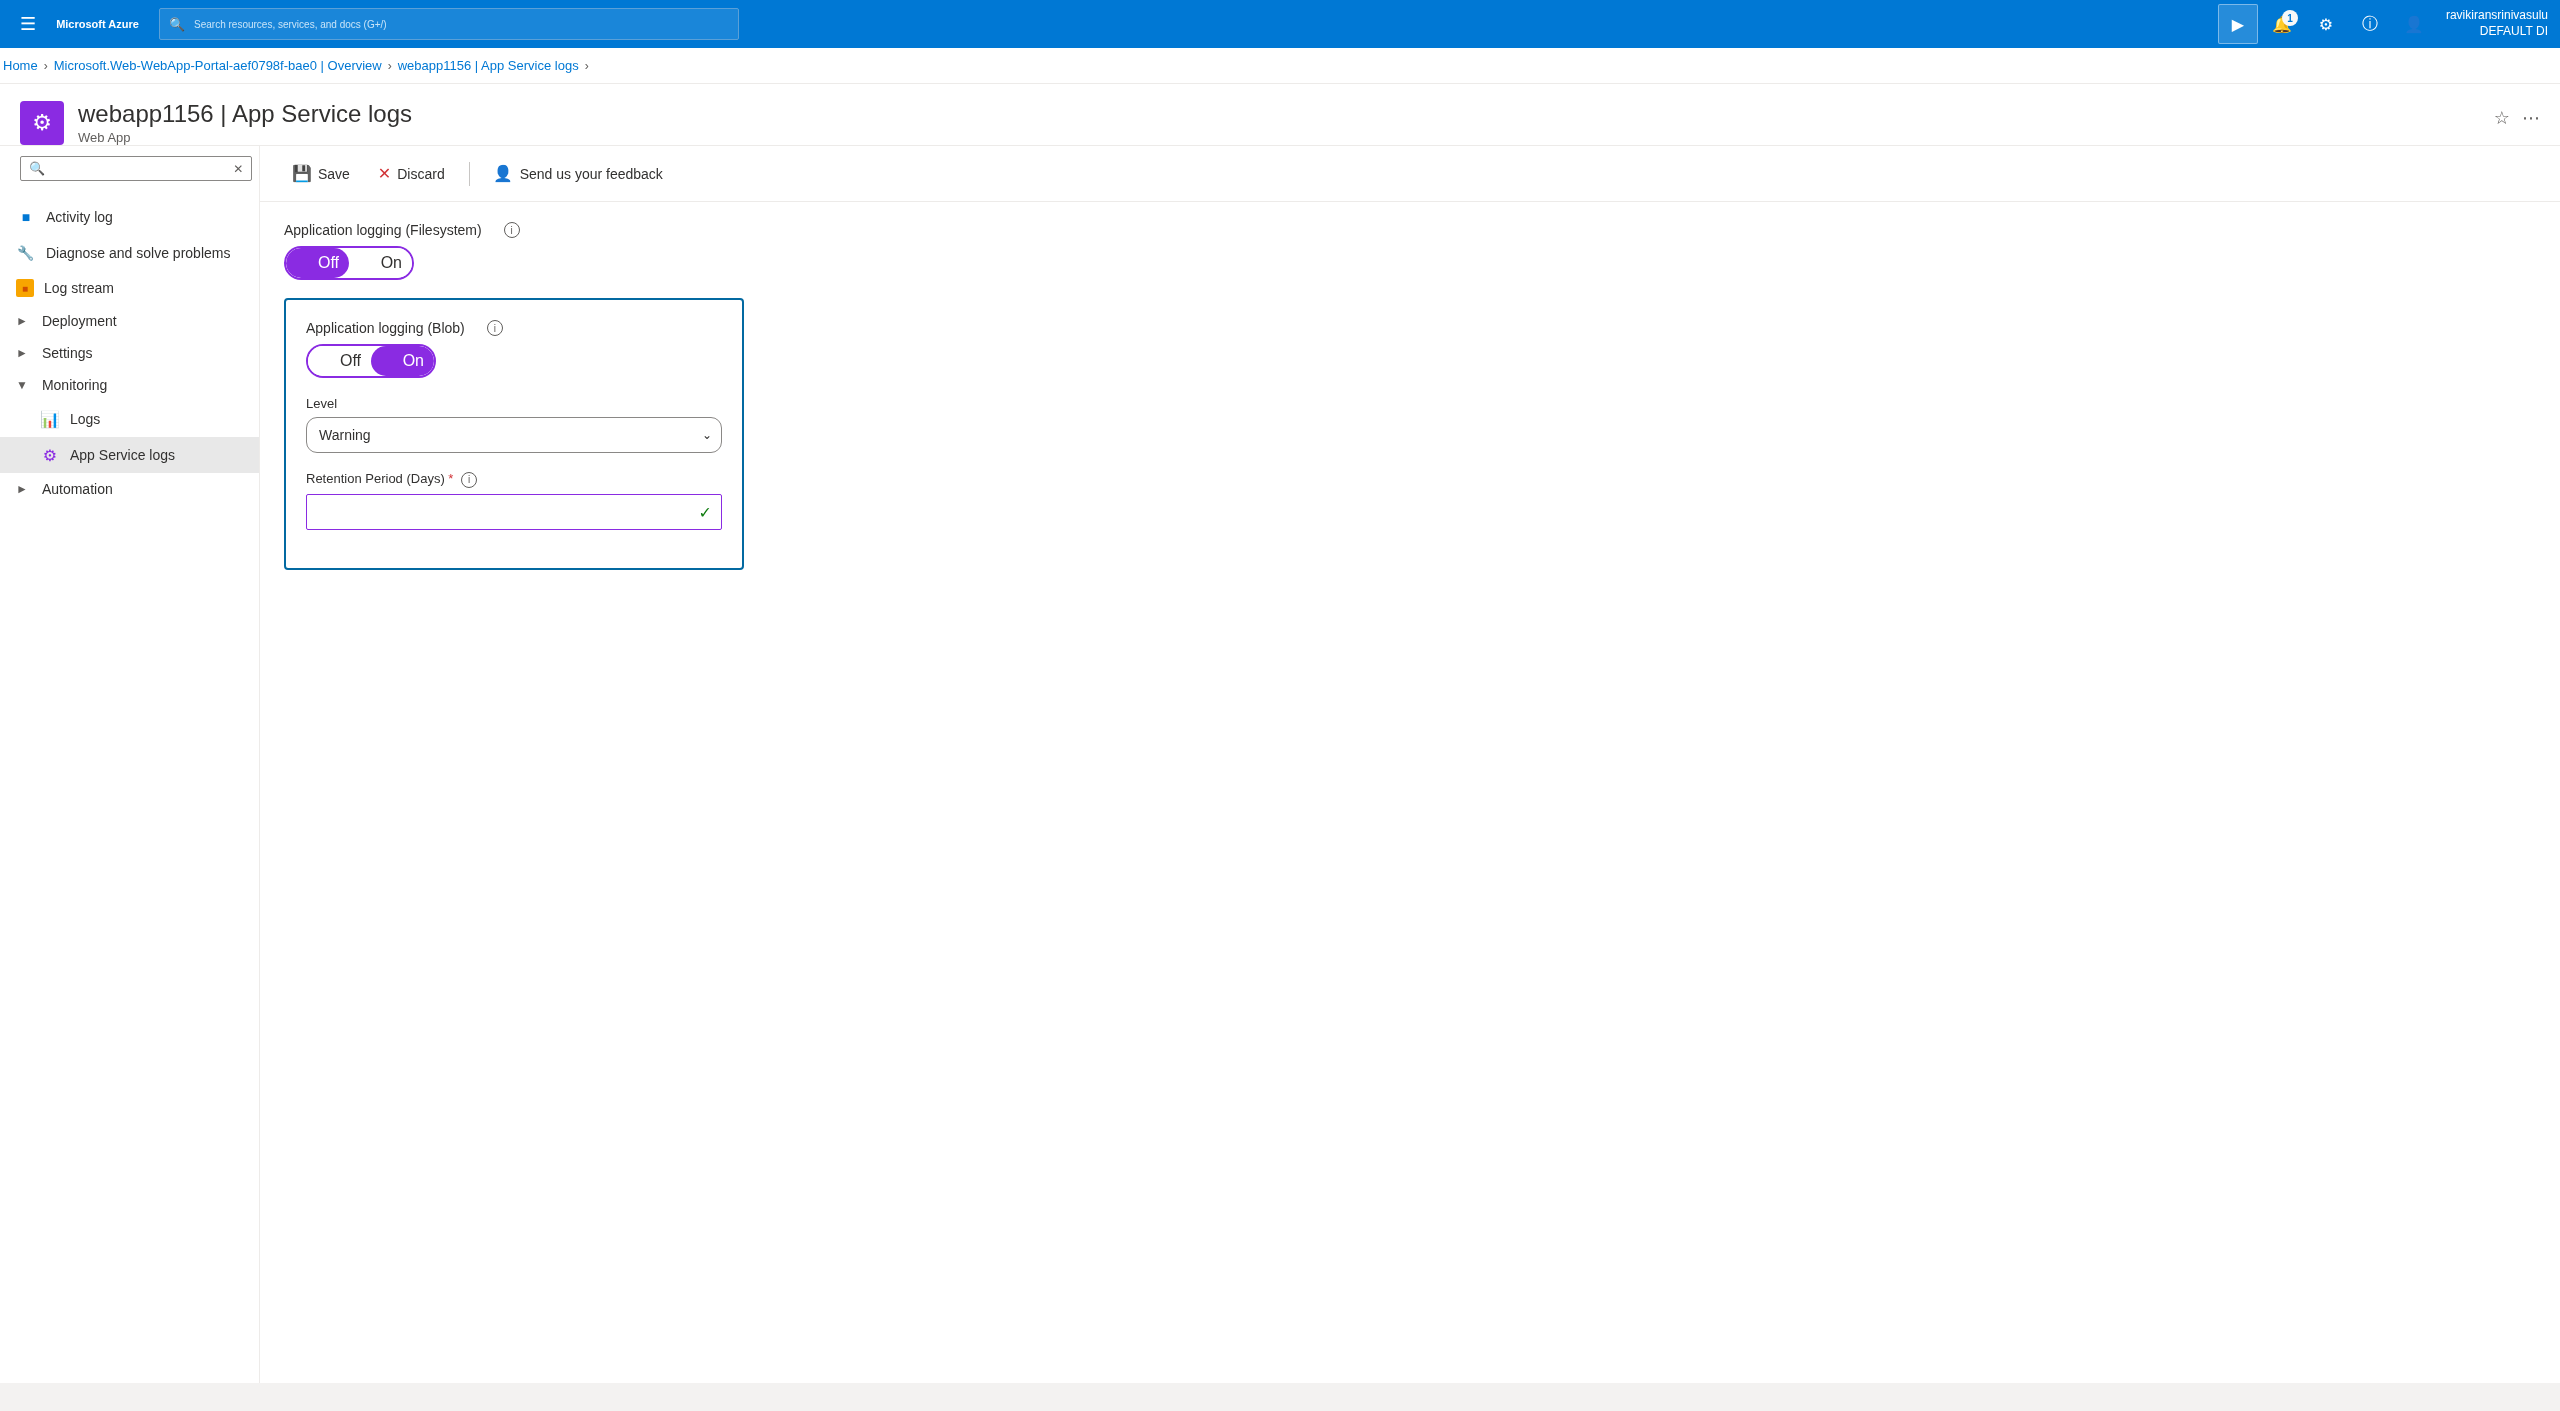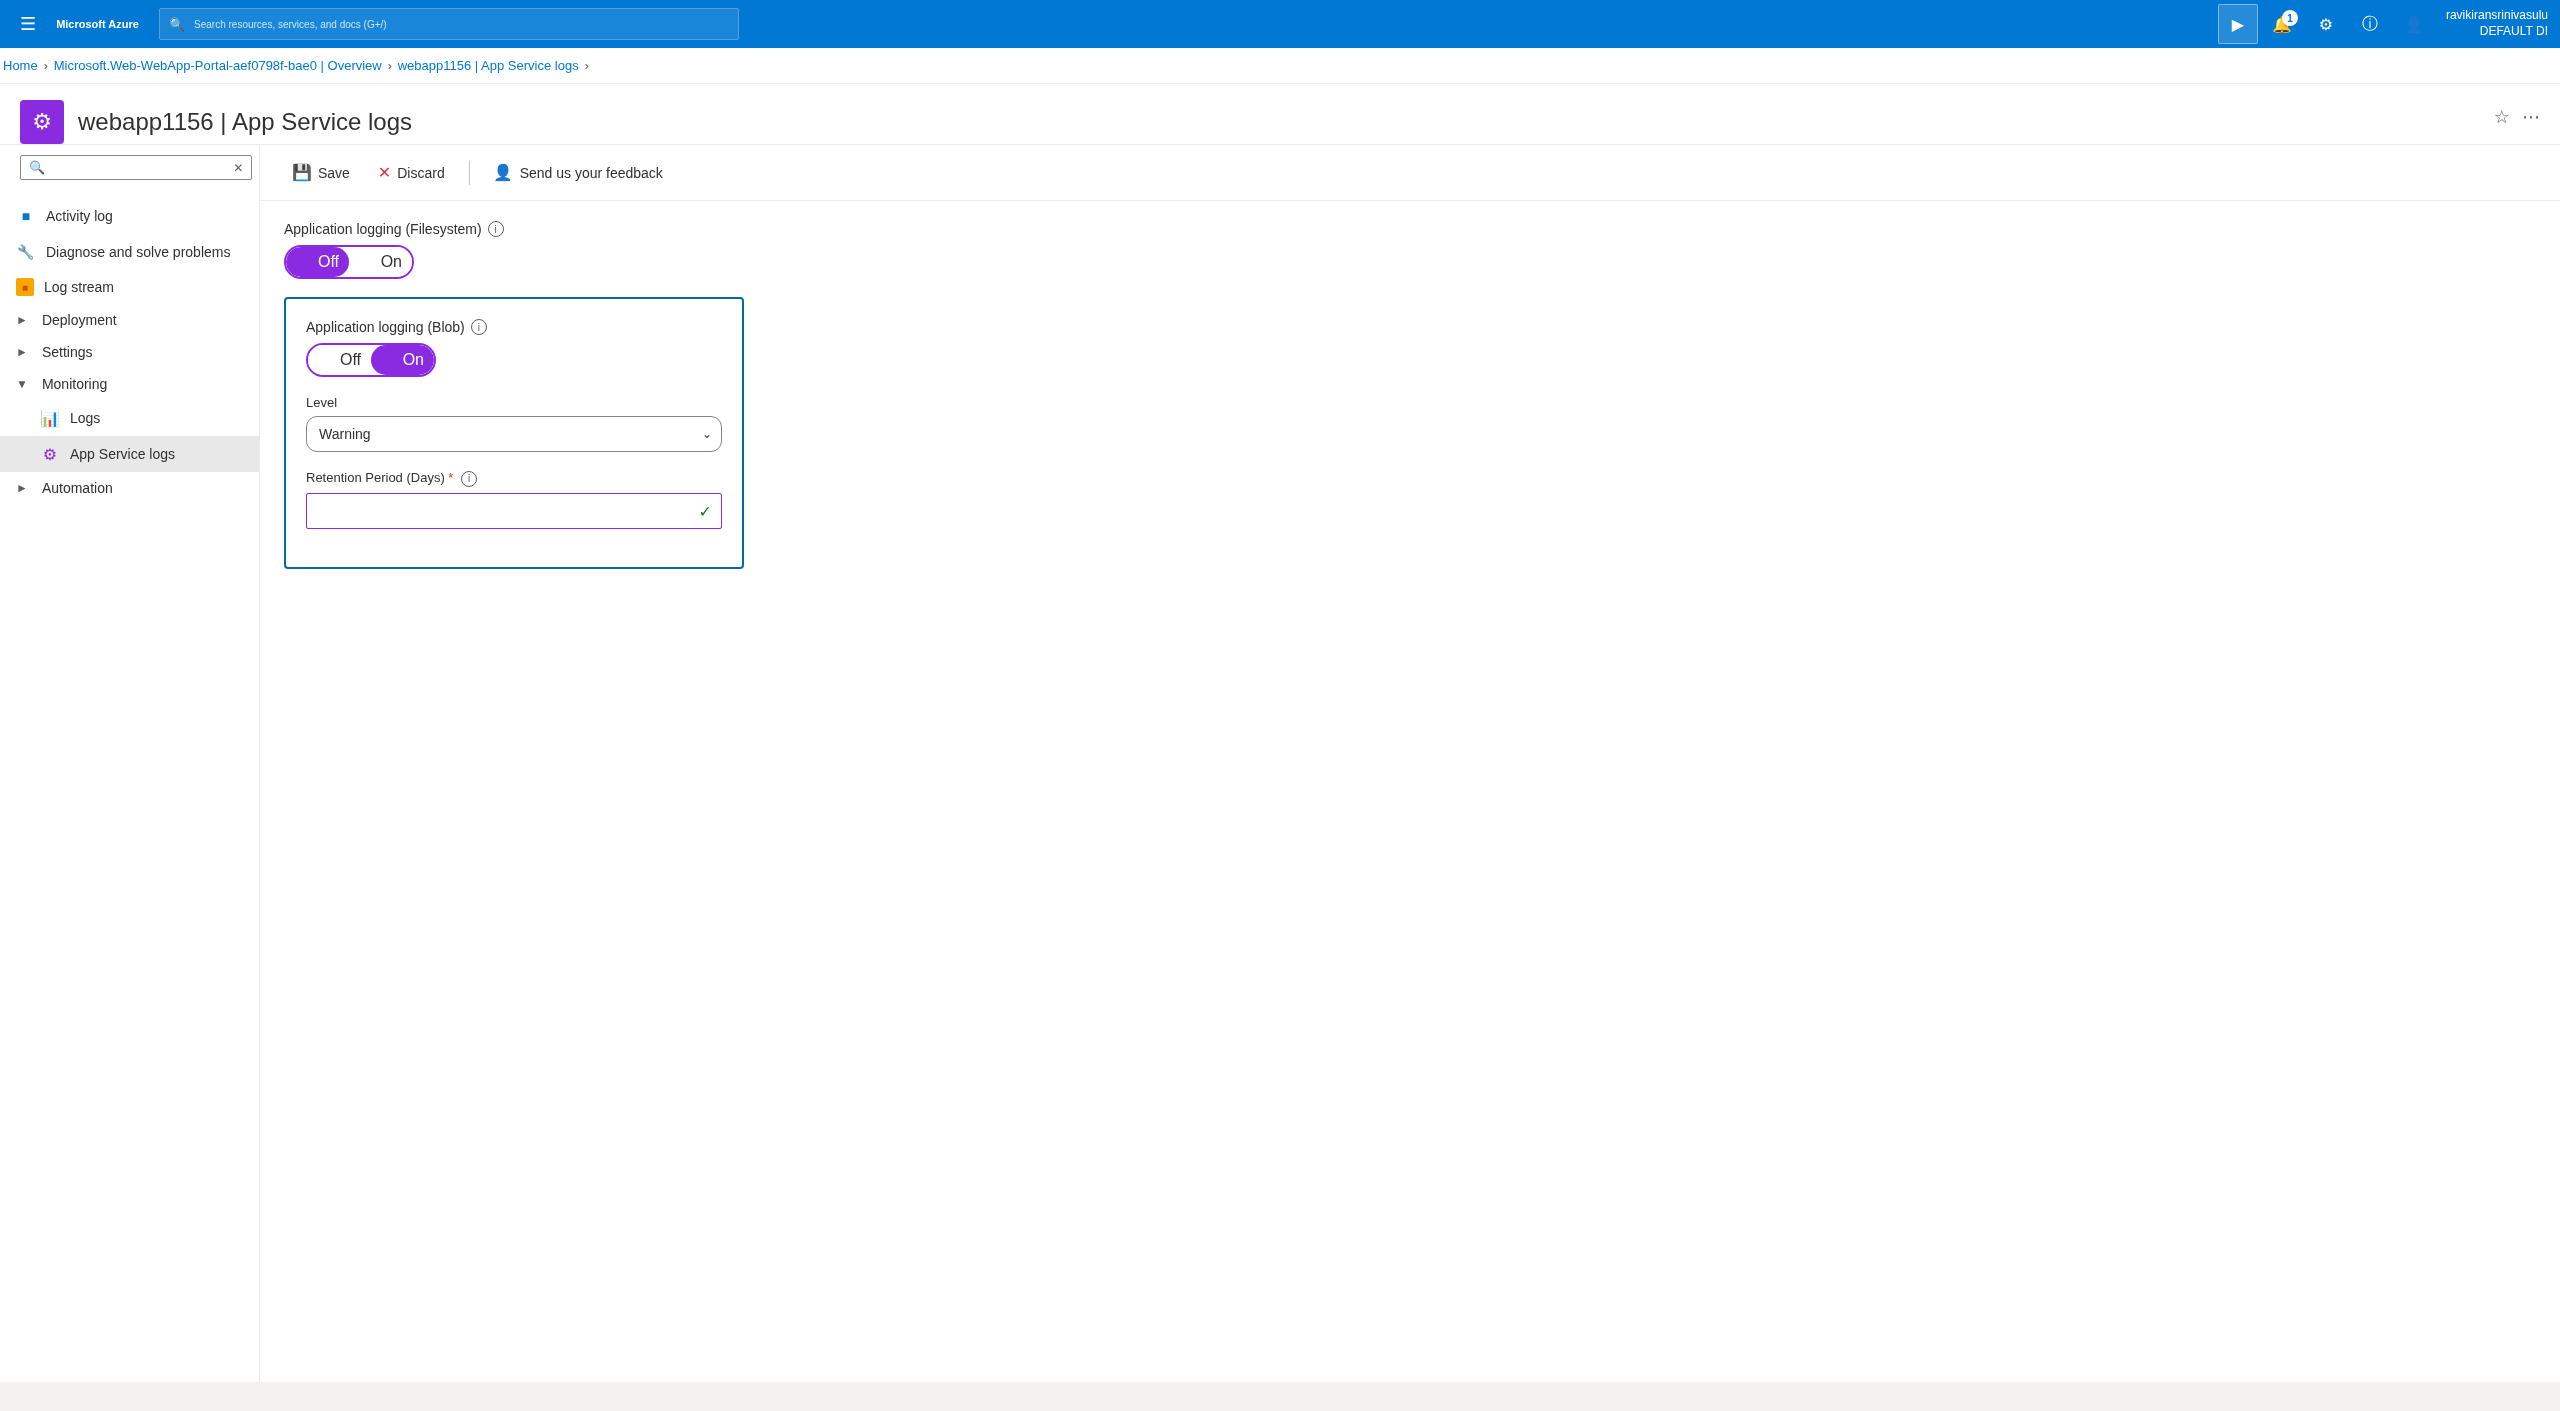--- a/index.html
+++ b/index.html
@@ -237,21 +237,21 @@
     .form-content {
       padding: 20px 24px;
     }
 
     .form-section-label {
       font-size: 14px;
       color: #323130;
       margin-bottom: 8px;
       display: flex;
       align-items: center;
-      gap: 6px;
+      gap: 22px;
     }
     .info-icon {
       width: 16px;
       height: 16px;
       border-radius: 50%;
       border: 1px solid #605e5c;
       display: inline-flex;
       align-items: center;
       justify-content: center;
       font-size: 10px;
@@ -399,20 +399,21 @@
   <a href="#">webapp1156 | App Service logs</a>
   <span class="sep">›</span>
 </div>
 
 <div class="page-header">
   <div class="page-icon">
     <span>⚙</span>
   </div>
   <div class="page-title-block">
     <div class="page-title">webapp1156 | App Service logs</div>
+    <div class="page-subtitle">Web App</div>
   </div>
   <div class="page-header-actions">
     <span class="star-icon">☆</span>
     <span class="dots-icon">⋯</span>
   </div>
 </div>
 
 <div class="main-layout">
 
   <div class="sidebar">

